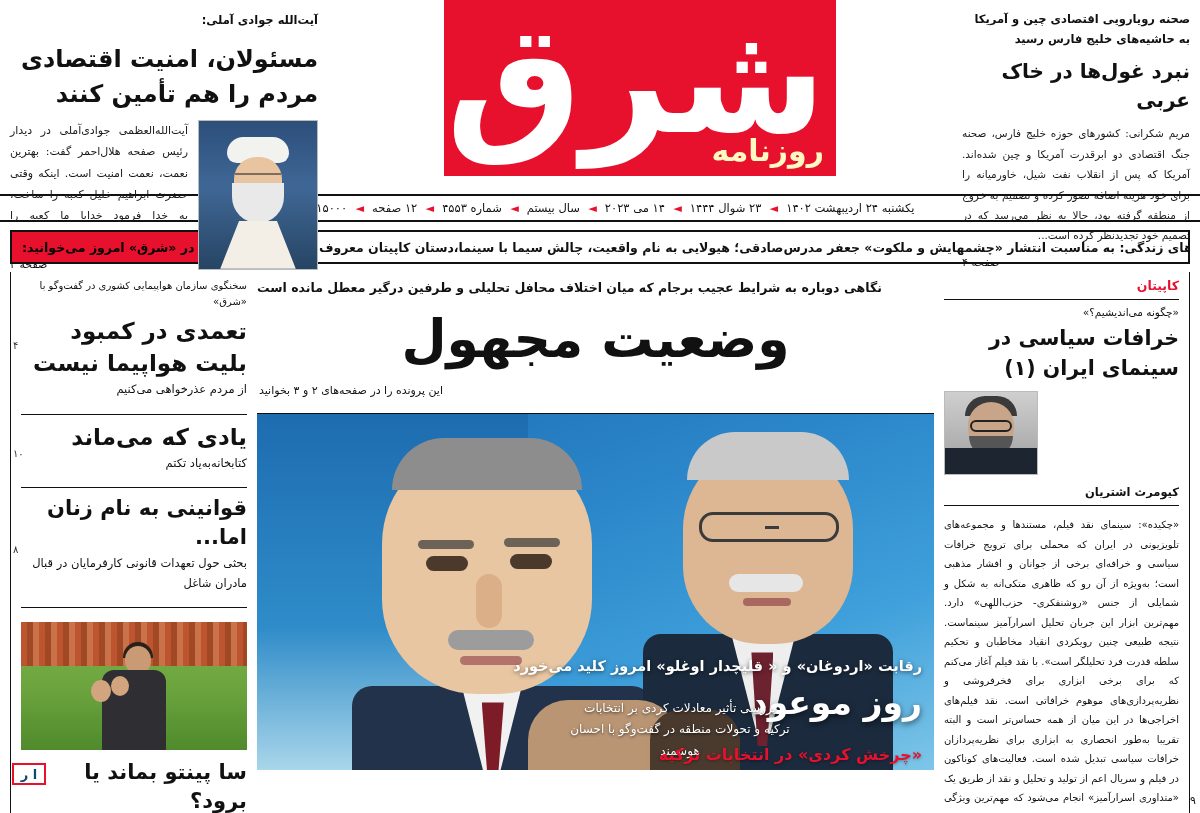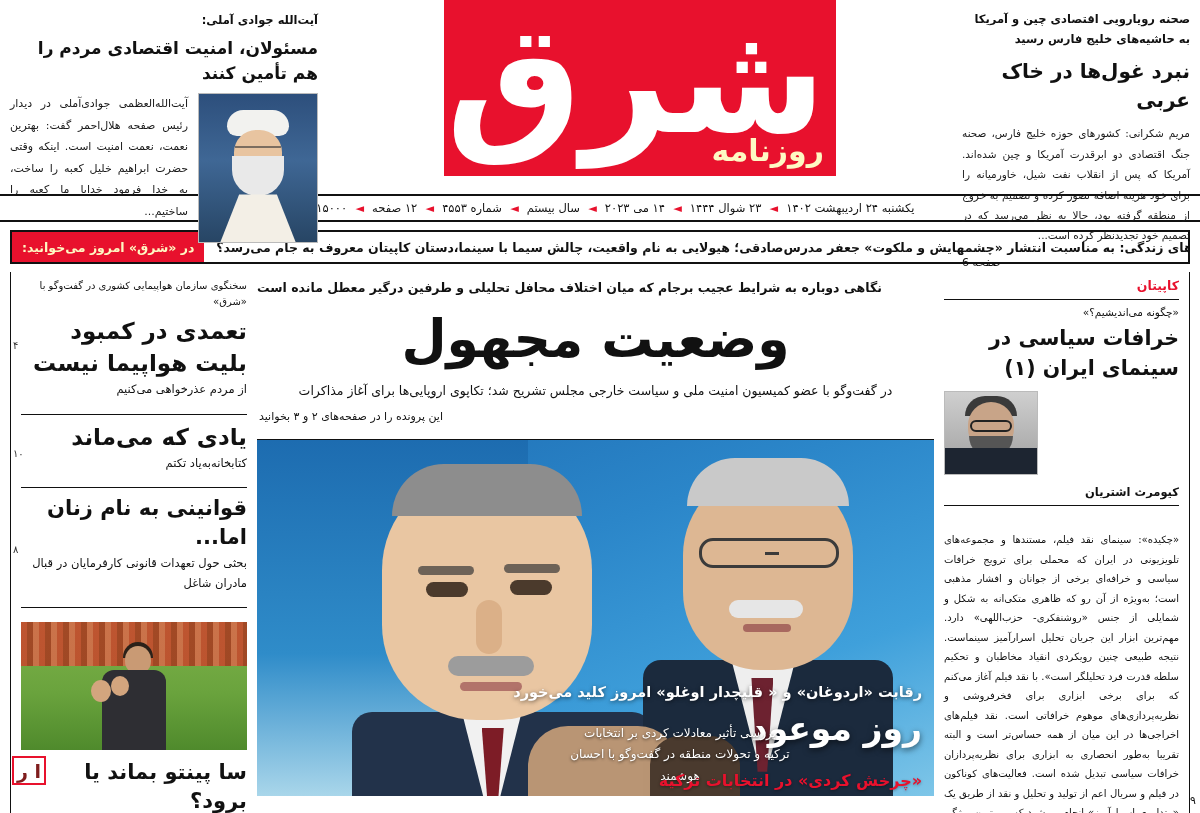--- a/index.html
+++ b/index.html
@@ -20,21 +20,21 @@
   }
   .mh-right {
     width: 332px; padding: 10px 14px 6px 10px;
     text-align: right; direction: rtl;
   }
   .mh-kicker {
     font-size: 11.5px; line-height: 1.75; color: #111; font-weight: bold;
     margin-bottom: 4px;
   }
   .mh-headline {
-    font-size: 17px; font-weight: bold; line-height: 1.45; margin: 6px 0 8px;
+    font-size: 24px; font-weight: bold; line-height: 1.45; margin: 12px 0 8px;
     letter-spacing: -0.3px;
   }
   .mh-body {
     font-size: 11px; line-height: 1.95; text-align: justify; color: #1a1a1a;
   }
   .mh-page {
     font-size: 11px; margin-top: 10px; text-align: left;
   }
 
   .mh-center {
@@ -103,21 +103,21 @@
   .dateline span { padding: 0 4px; }
   .dl-sep { color: #e8112d; font-weight: bold; }
 
   
   .teaser {
     margin: 8px 10px; border: 2px solid #111; height: 34px;
     display: flex; flex-direction: row-reverse; align-items: center;
     direction: rtl; overflow: hidden;
   }
   .teaser-tag {
-    background: #e8112d; color: #fef9c3; font-weight: bold; font-size: 12.5px;
+    background: #e8112d; color: #000000; font-weight: bold; font-size: 12.5px;
     height: 100%; display: flex; align-items: center; padding: 0 10px;
     white-space: nowrap;
   }
   .teaser-text {
     font-size: 12.5px; padding: 0 12px; white-space: nowrap; font-weight: 600;
   }
 
   
   .grid {
     display: flex; flex-direction: row-reverse;
@@ -272,29 +272,29 @@
     background: linear-gradient(180deg,#cfcfcf 0%, #9e9e9e 100%);
     position: relative; overflow: hidden; border: 1px solid #bbb;
   }
   .author-photo .ah { position:absolute; left:50%; top:10px; transform:translateX(-50%); width:46px; height:50px; background:#c8a488; border-radius:24px; }
   .author-photo .ahair { position:absolute; left:50%; top:4px; transform:translateX(-50%); width:52px; height:20px; background:#3a3a3a; border-radius:26px 26px 0 0; }
   .author-photo .ag { position:absolute; left:50%; top:28px; transform:translateX(-50%); width:42px; height:12px; border:2px solid #222; border-radius:6px; }
   .author-photo .abeard { position:absolute; left:50%; top:44px; transform:translateX(-50%); width:44px; height:22px; background:#555; border-radius:0 0 22px 22px; }
   .author-photo .abody { position:absolute; left:0; bottom:0; width:100%; height:26px; background:#1d2531; }
   .author-name {
     clear: both; font-size: 11.5px; font-weight: bold; text-align: right;
-    padding: 4px 0 6px; border-bottom: 1px solid #111; margin-bottom: 24px;
+    padding: 4px 0 6px; border-bottom: 1px solid #111; margin-bottom: 9px;
   }
   .op-body {
     font-size: 10px; line-height: 1.95; text-align: justify; direction: rtl;
   }
   .corner-logo {
     position: absolute; left: 12px; bottom: 28px;
-    width: 34px; height: 29px; border: 2px solid #e8112d; color: #7f1d1d;
-    font-size: 19px; font-weight: bold; display: flex; align-items: center; justify-content: center;
+    width: 34px; height: 22px; border: 2px solid #e8112d; color: #0c4a6e;
+    font-size: 13px; font-weight: bold; display: flex; align-items: center; justify-content: center;
   }
   .right-pagenum {
     position: absolute; right: 4px; bottom: 6px; font-size: 11px;
   }
 </style>
 </head>
 <body>
 
 <div class="page">
 
@@ -318,21 +318,21 @@
       <div class="logo-box">
         <div class="logo-word">شرق</div>
         <div class="logo-sub">روزنامه</div>
       </div>
     </div>
 
     <div class="mh-left">
       <div class="mh-kicker">صحنه رویارویی اقتصادی چین و آمریکا به حاشیه‌های خلیج فارس رسید</div>
       <div class="mh-headline">نبرد غول‌ها در خاک عربی</div>
       <div class="mh-body">مریم شکرانی: کشورهای حوزه خلیج فارس، صحنه جنگ اقتصادی دو ابرقدرت آمریکا و چین شده‌اند. آمریکا که پس از انقلاب نفت شیل، خاورمیانه را برای خود هزینه اضافه تصور کرده و تصمیم به خروج از منطقه گرفته بود، حالا به نظر می‌رسد که در تصمیم خود تجدیدنظر کرده است...</div>
-      <div class="mh-page">صفحه 6</div>
+      <div class="mh-page">صفحه ۴</div>
     </div>
   </div>
 
   <div class="dateline">
     <span>یکشنبه ۲۴ اردیبهشت ۱۴۰۲</span>
     <span class="dl-sep">◄</span>
     <span>۲۳ شوال ۱۴۴۴</span>
     <span class="dl-sep">◄</span>
     <span>۱۴ می ۲۰۲۳</span>
     <span class="dl-sep">◄</span>
@@ -385,21 +385,20 @@
         <div class="r-head small" style="margin-top:8px">سا پینتو بماند یا برود؟</div>
 
       </div>
 
       <div class="right-pagenum">۹</div>
     </div>
 
     <div class="col-center">
       <div class="c-kicker">نگاهی دوباره به شرایط عجیب برجام که میان اختلاف محافل تحلیلی و طرفین درگیر معطل مانده است</div>
       <div class="c-head">وضعیت مجهول</div>
-      <div class="c-sub">در گفت‌وگو با عضو کمیسیون امنیت ملی و سیاست خارجی مجلس تشریح شد؛ تکاپوی اروپایی‌ها برای آغاز مذاکرات</div>
       <div class="c-readmore">
         <span>این پرونده را در صفحه‌های ۲ و ۳ بخوانید</span>
         <span></span>
       </div>
 
       <div class="main-photo">
         <div class="mp-banner-left"></div>
 
         <div class="face-a">
           <div class="suit"></div>

